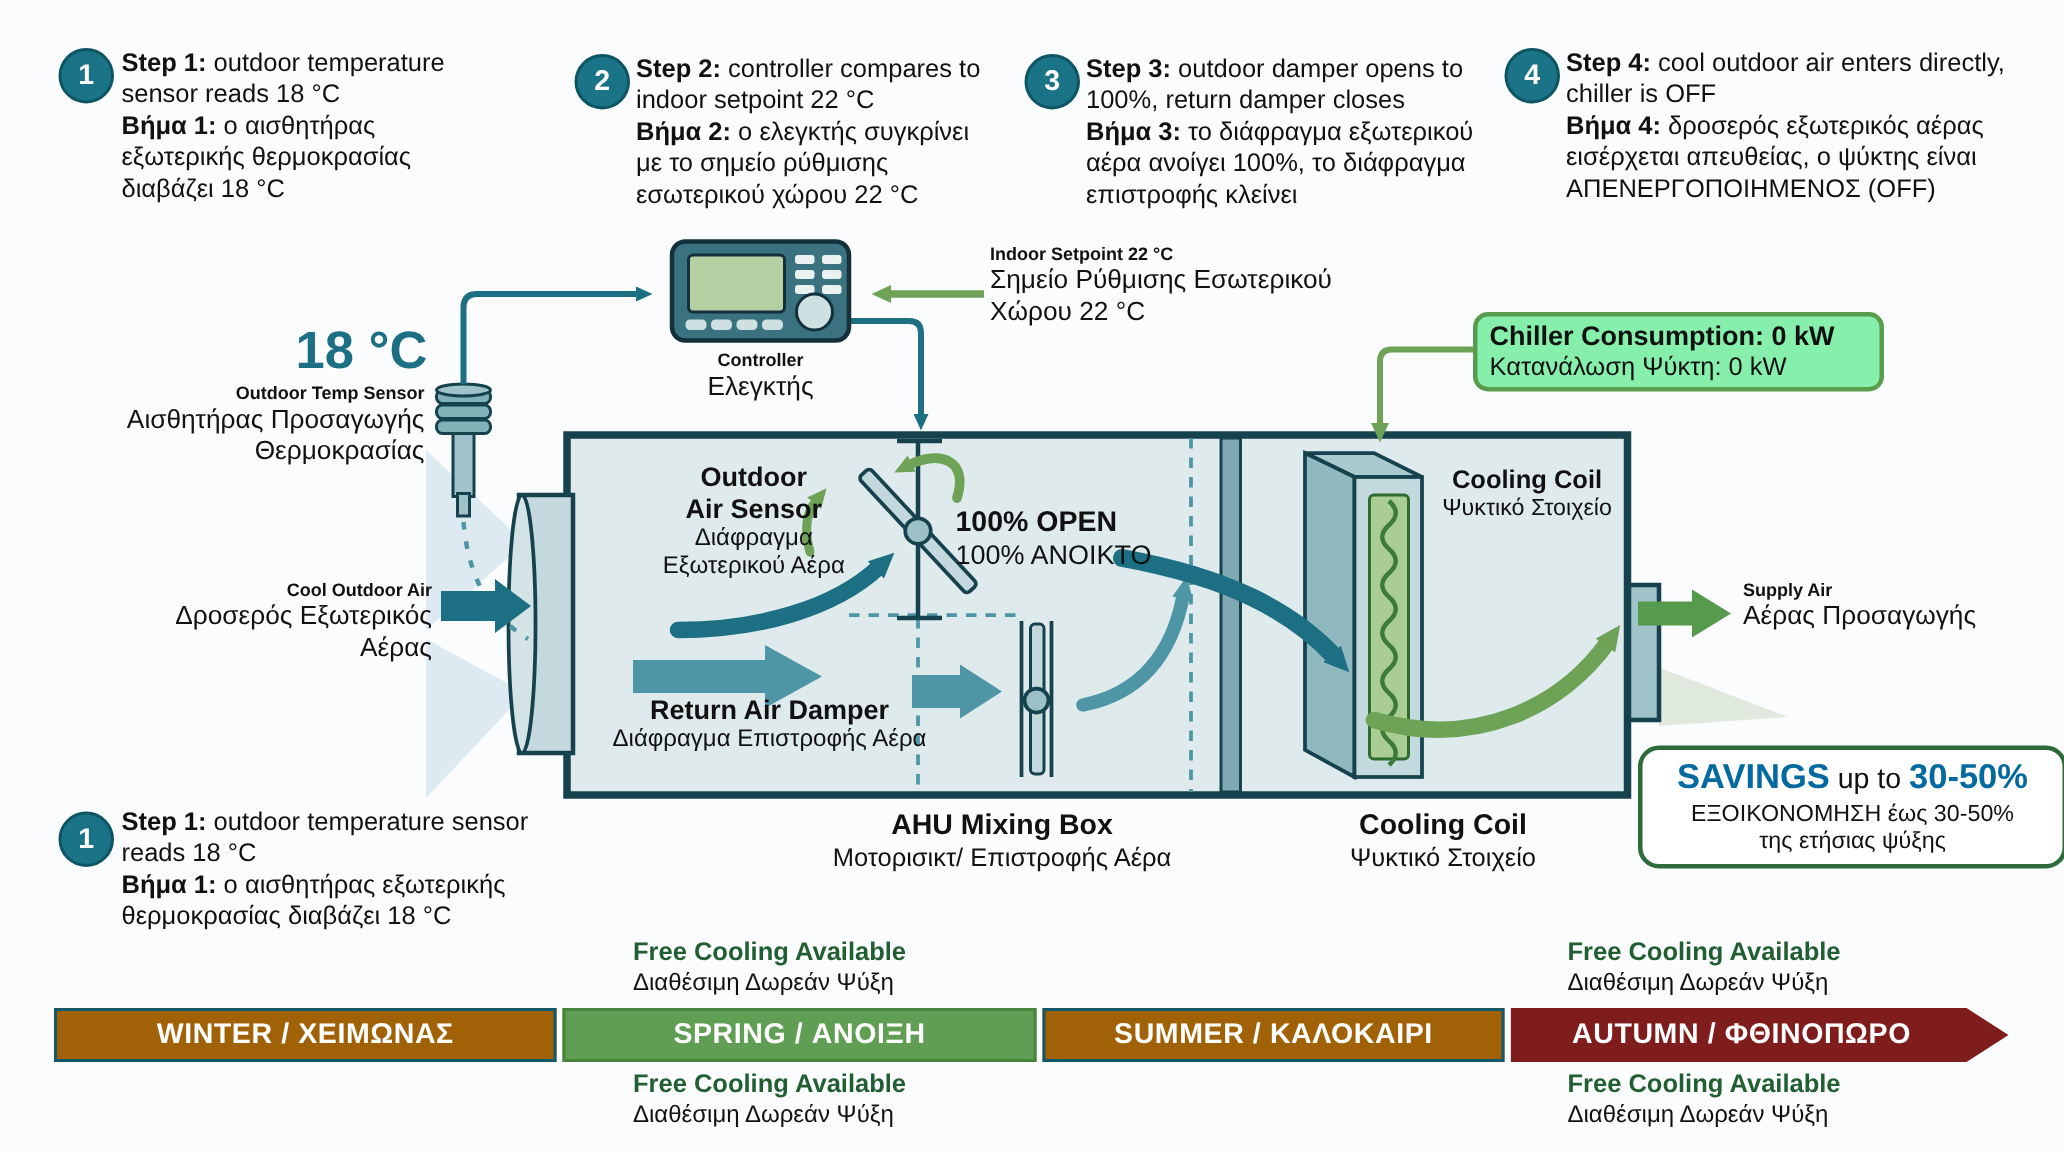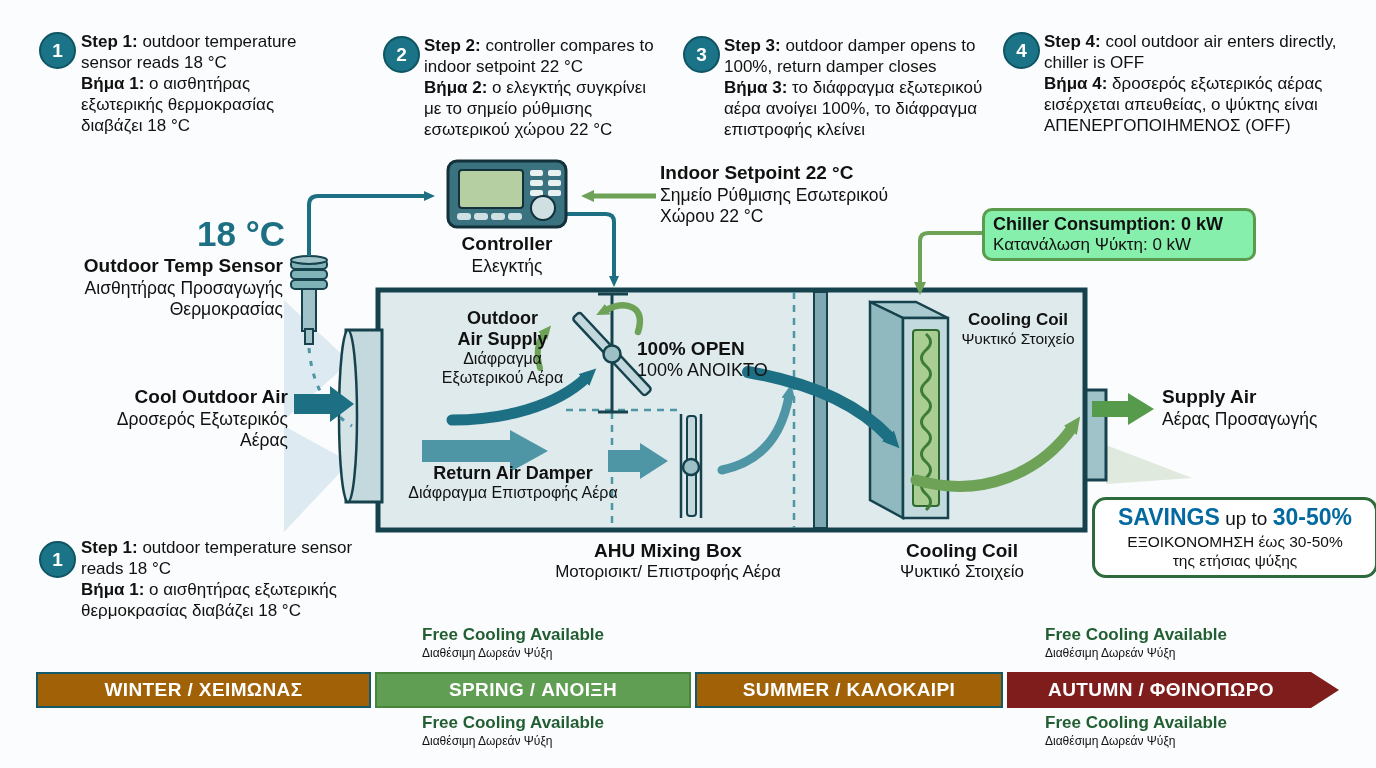--- a/index.html
+++ b/index.html
@@ -7,38 +7,38 @@
           font-family:"Liberation Sans",sans-serif;color:#111;}
   .abs{position:absolute;}
   svg.overlay{position:absolute;left:0;top:0;}
   .step{position:absolute;display:block;}
   .step-circle{position:absolute;width:33px;height:33px;border-radius:50%;
     background:#1a7386;border:2px solid #0e5563;color:#fff;font-weight:700;font-size:19px;
     display:flex;align-items:center;justify-content:center;}
   .step-text{position:absolute;font-size:17px;line-height:1.24;}
   .b{font-weight:700;}
   .teal-big{font-size:35px;font-weight:700;color:#1d6f83;letter-spacing:0;}
-  .lbl-en{font-weight:700;font-size:19px;line-height:1.2;}
+  .lbl-en{font-weight:700;font-size:12px;line-height:1.2;}
   .lbl-gr{font-size:17.5px;line-height:1.2;}
   .sm-en{font-weight:700;font-size:18px;line-height:1.18;}
   .sm-gr{font-size:16px;line-height:1.18;}
   .callout{position:absolute;border:3px solid #5a9b4d;border-radius:10px;background:#86efac;
     text-align:left;padding:3px 8px;}
   .savings{position:absolute;border:3px solid #2e6b3c;border-radius:14px;background:#ffffff;
     text-align:center;padding:5px 4px;}
   .grn{color:#0369a1;font-weight:700;}
   .season{position:absolute;top:672px;height:36px;color:#fff;font-weight:700;font-size:19px;
     display:flex;align-items:center;justify-content:center;letter-spacing:.4px;box-sizing:border-box;}
   .season.teal{background:#a16207;border:2px solid #14596a;}
   .season.green{background:#5f9e53;border:2px solid #47853c;}
   .season.arrow{background:#7f1d1d;border:none;
     clip-path:polygon(0 0,calc(100% - 28px) 0,100% 50%,calc(100% - 28px) 100%,0 100%);}
   .freecool{position:absolute;width:230px;line-height:1.22;}
   .fc-en{font-weight:700;font-size:17px;color:#215e31;}
-  .fc-gr{font-size:12px;color:#111;}
+  .fc-gr{font-size:16px;color:#111;}
 </style>
 </head>
 <body>
 
 <div class="canvas">
 
   <svg class="overlay" width="1376" height="768" viewBox="0 0 1376 768">
     <defs>
       <marker id="mTeal" markerUnits="userSpaceOnUse" markerWidth="18" markerHeight="18" refX="2" refY="5" orient="auto">
         <path d="M0,0 L11,5 L0,10 z" fill="#1d6f83"></path>
@@ -241,21 +241,21 @@
   </div>
 
   <div class="abs" style="left:660px;top:162px;width:260px;">
     <div class="lbl-en">Indoor Setpoint 22 °C</div>
     <div class="lbl-gr">Σημείο Ρύθμισης Εσωτερικού</div>
     <div class="lbl-gr">Χώρου 22 °C</div>
   </div>
 
   <div class="abs" style="left:420px;top:308px;width:165px;text-align:center;">
     <div class="sm-en">Outdoor</div>
-    <div class="sm-en">Air Supply</div>
+    <div class="sm-en">Air Sensor</div>
     <div class="sm-gr">Διάφραγμα</div>
     <div class="sm-gr">Εξωτερικού Αέρα</div>
   </div>
 
   <div class="abs" style="left:637px;top:338px;width:180px;">
     <div class="sm-en" style="font-size:19px;">100% OPEN</div>
     <div class="sm-gr" style="font-size:18px;">100% ΑΝΟΙΚΤΟ</div>
   </div>
 
   <div class="abs" style="left:393px;top:463px;width:240px;text-align:center;">

